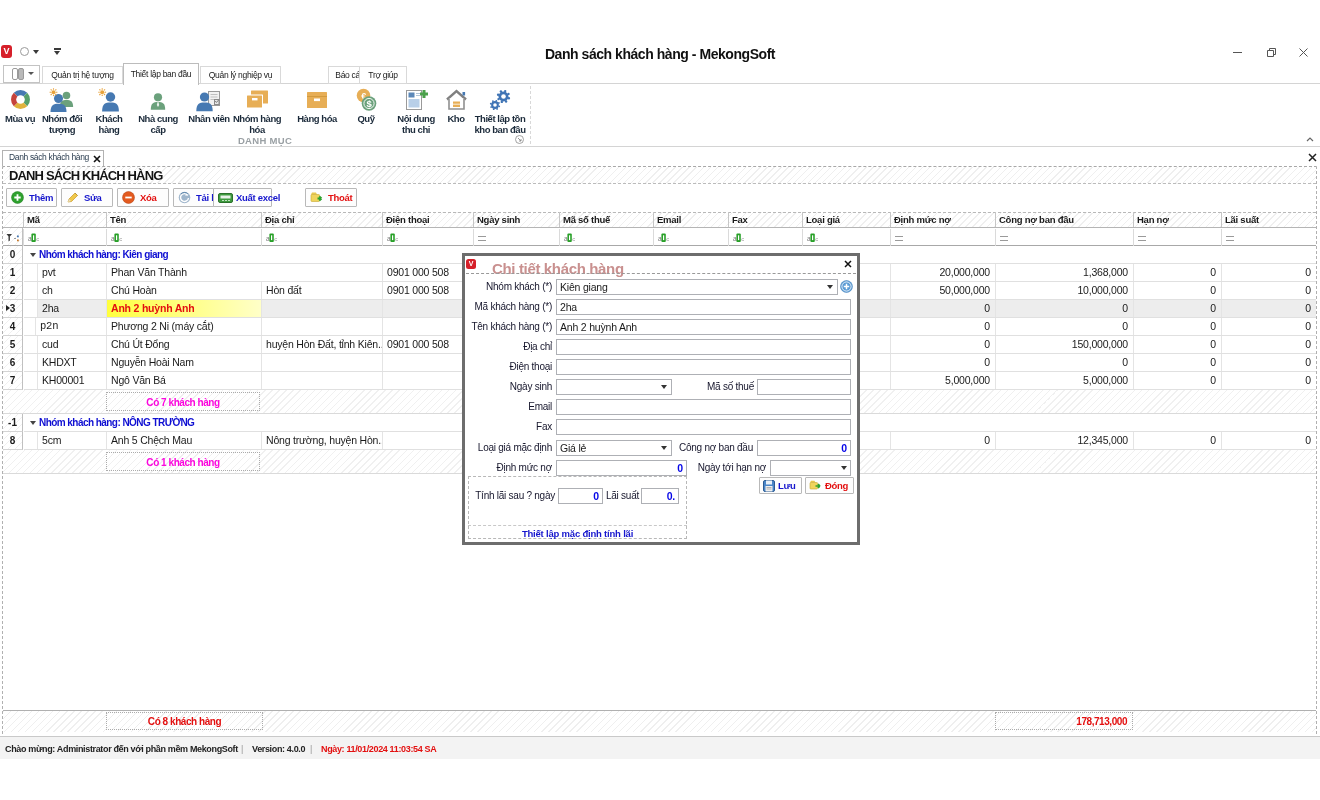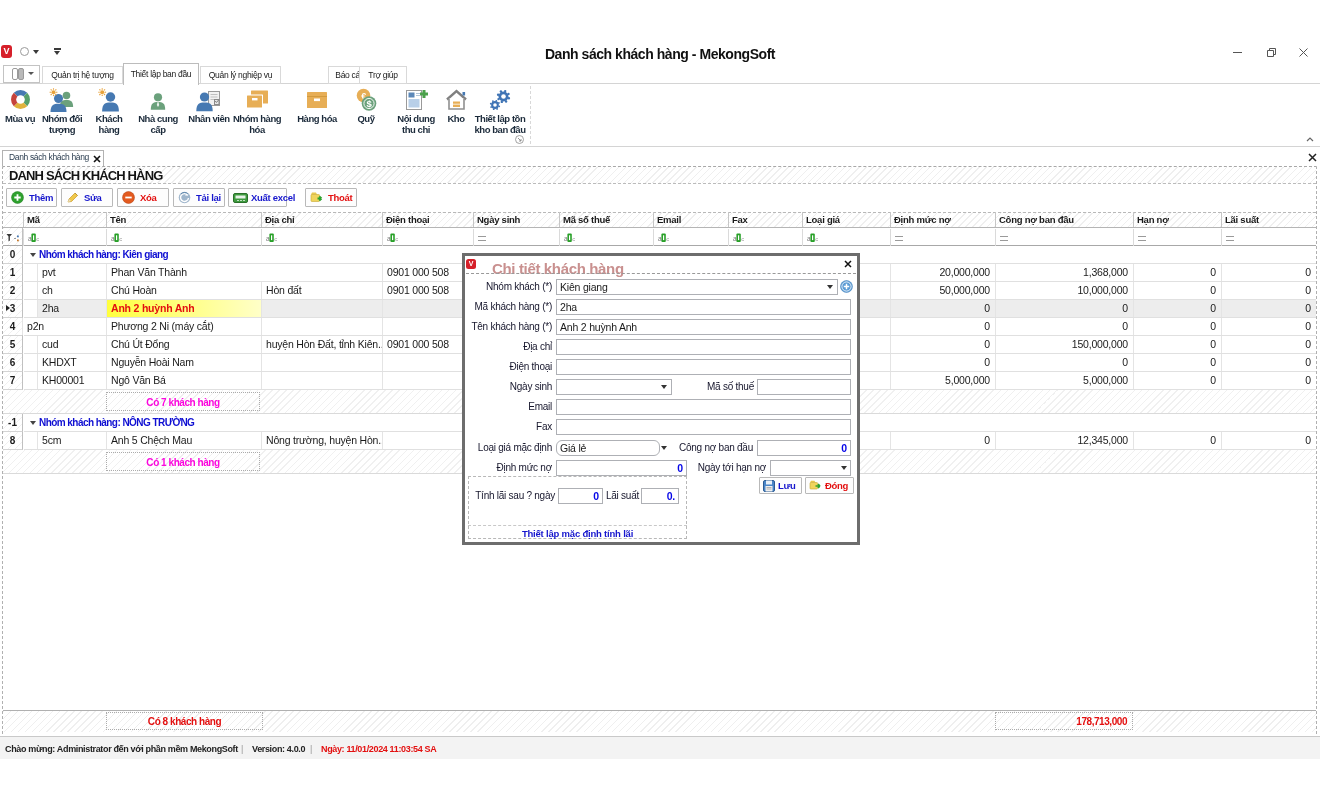--- a/index.html
+++ b/index.html
@@ -243,20 +243,21 @@
           <circle cx="2.8" cy="15.7" r="0.9" fill="#3f74b5"></circle>
           <circle cx="4.9" cy="13.1" r="0.9" fill="#3f74b5"></circle>
           <circle cx="8.3" cy="12.8" r="0.9" fill="#3f74b5"></circle>
           <circle cx="10.9" cy="14.9" r="0.9" fill="#3f74b5"></circle>
           <circle cx="7" cy="17" r="3.9" fill="#3f74b5"></circle>
           <circle cx="7" cy="17" r="1.8" fill="#fff"></circle>
         </svg>
       </div>
       <div>Thiết lập tồn<br>kho ban đầu</div>
     </div>
+<div class="abs" id="danhmuc">DANH MỤC</div>
 <div class="abs" id="grpsep"></div>
 <svg class="abs" style="left:515px; top:135px; width:9px; height:9px;" viewBox="0 0 9 9">
   <circle cx="4.5" cy="4.5" r="4" fill="none" stroke="#8a8a8a" stroke-width="0.8"></circle>
   <path d="M3 3l3 3 M6 4v2h-2" stroke="#8a8a8a" stroke-width="0.9" fill="none"></path>
     </svg>
 <svg class="abs" style="left:1305px; top:135px; width:10px; height:9px;" viewBox="0 0 10 9">
   <path d="M2 6l3-3 3 3" stroke="#666" stroke-width="1.2" fill="none"></path>
     </svg>
 <div class="abs" id="ribbon-bottom"></div>
 <div class="abs" id="doctab">
@@ -295,21 +296,21 @@
       </div>
 <div class="abs tbtn hatch2" style="left:170px; width:52px;">
         <span class="ti"><svg width="13" height="13" viewBox="0 0 13 13">
             <circle cx="6.5" cy="6.5" r="5.8" fill="#9fb6cc"></circle>
             <path d="M9.8 4.2A4 4 0 1 0 10.5 7" fill="none" stroke="#fff" stroke-width="1.4"></path>
             <path d="M10 1.5v3h-3z" fill="#fff"></path>
             <path d="M3 3a5 5 0 0 1 7 0" stroke="#5580a8" stroke-width="1" fill="none"></path>
           </svg></span>
         <span style="position:absolute; left:22px; top:0; color:#1616cd; white-space:nowrap;">Tải lại</span>
       </div>
-<div class="abs tbtn hatch2" style="left:210px; width:59px;margin-left:15px;">
+<div class="abs tbtn hatch2" style="left:210px; width:59px;">
         <span class="ti"><svg width="15" height="13" viewBox="0 0 15 13">
             <rect x="0.5" y="2.5" width="14" height="9" rx="1.5" fill="#3e9a3e" stroke="#2a702a"></rect>
             <rect x="2.5" y="4.5" width="10" height="3" fill="#e8f2e8"></rect>
             <path d="M4 9.5h2M7 9.5h2M10 9.5h2" stroke="#bfe0bf" stroke-width="1.2"></path>
           </svg></span>
         <span style="position:absolute; left:22px; top:0; color:#1616cd; white-space:nowrap;">Xuất excel</span>
       </div>
 <div class="abs tbtn hatch2" style="left:302px; width:52px;">
         <span class="ti"><svg width="15" height="13" viewBox="0 0 15 13">
             <path d="M1 3.5l1-2h4l1 2z" fill="#e8c84e"></path>
@@ -442,21 +443,21 @@
         <div class="gcell" style="left:650px; width:75px; top:88px; "></div>
         <div class="gcell" style="left:725px; width:74px; top:88px; "></div>
         <div class="gcell" style="left:799px; width:88px; top:88px; "></div>
         <div class="gcell gnum" style="left:887px; width:105px; top:88px; ">0</div>
         <div class="gcell gnum" style="left:992px; width:138px; top:88px; ">0</div>
         <div class="gcell gnum" style="left:1130px; width:88px; top:88px; ">0</div>
         <div class="gcell gnum" style="left:1218px; width:95px; top:88px; ">0</div>
 <div class="ind" style="top:106px; height:18px;">4</div>
         <div class="abs" style="left:21px; top:106px; width:1292px; height:18px; background:#fff; border-bottom:1px solid #e0e0e0;"></div>
         <div class="abs" style="left:21px; top:106px; width:1292px; height:17px; background:#fff;"></div>
-        <div class="gcell" style="left:19px; width:69px; top:106px; ">p2n</div>
+        <div class="gcell" style="left:32px; width:69px; top:106px;font-family:Liberation Mono, monospace; ">p2n</div>
         <div class="gcell" style="left:103px; width:155px; top:106px; ">Phương 2 Ni (máy cắt)</div>
         <div class="gcell" style="left:258px; width:121px; top:106px; "></div>
         <div class="gcell" style="left:379px; width:91px; top:106px; "></div>
         <div class="gcell" style="left:470px; width:86px; top:106px; "></div>
         <div class="gcell" style="left:556px; width:94px; top:106px; "></div>
         <div class="gcell" style="left:650px; width:75px; top:106px; "></div>
         <div class="gcell" style="left:725px; width:74px; top:106px; "></div>
         <div class="gcell" style="left:799px; width:88px; top:106px; "></div>
         <div class="gcell gnum" style="left:887px; width:105px; top:106px; ">0</div>
         <div class="gcell gnum" style="left:992px; width:138px; top:106px; ">0</div>
@@ -567,21 +568,21 @@
 <div class="din" style="left:91px; top:43px; width:295px;">2ha</div>
 <div class="din" style="left:91px; top:63px; width:295px;">Anh 2 huỳnh Anh</div>
 <div class="din" style="left:91px; top:83px; width:295px;"></div>
 <div class="din" style="left:91px; top:103px; width:295px;"></div>
 <div class="din" style="left:91px; top:123px; width:116px;"></div>
 <div class="darr" style="left:196px; top:129px;"></div>
 <div class="dlbl" style="left:139px; top:123px; width:150px;">Mã số thuế</div>
 <div class="din" style="left:292px; top:123px; width:94px;"></div>
 <div class="din" style="left:91px; top:143px; width:295px;"></div>
 <div class="din" style="left:91px; top:163px; width:295px;"></div>
-<div class="din" style="left:91px; top:184px; width:104px;border-radius:6px;">Giá lẻ</div>
+<div class="din" style="left:91px; top:184px; width:116px;">Giá lẻ</div>
 <div class="darr" style="left:196px; top:190px;"></div>
 <div class="dlbl" style="left:138px; top:184px; width:150px;">Công nợ ban đầu</div>
 <div class="din dnum" style="left:292px; top:184px; width:94px;">0</div>
 <div class="din dnum" style="left:91px; top:204px; width:131px;">0</div>
 <div class="dlbl" style="left:151px; top:204px; width:150px;">Ngày tới hạn nợ</div>
 <div class="din" style="left:305px; top:204px; width:81px;"></div>
 <div class="darr" style="left:376px; top:210px;"></div>
 <div class="abs" style="left:3px; top:220px; width:219px; height:63px; border:1px dashed #b8b8b8;"></div>
 <div class="abs" style="left:3px; top:269px; width:219px; border-top:1px dashed #c8c8c8;"></div>
 <div class="abs b" style="left:3px; top:272px; width:219px; text-align:center; color:#1616cd; font-size:9.5px; letter-spacing:-0.2px;">Thiết lập mặc định tính lãi</div>

